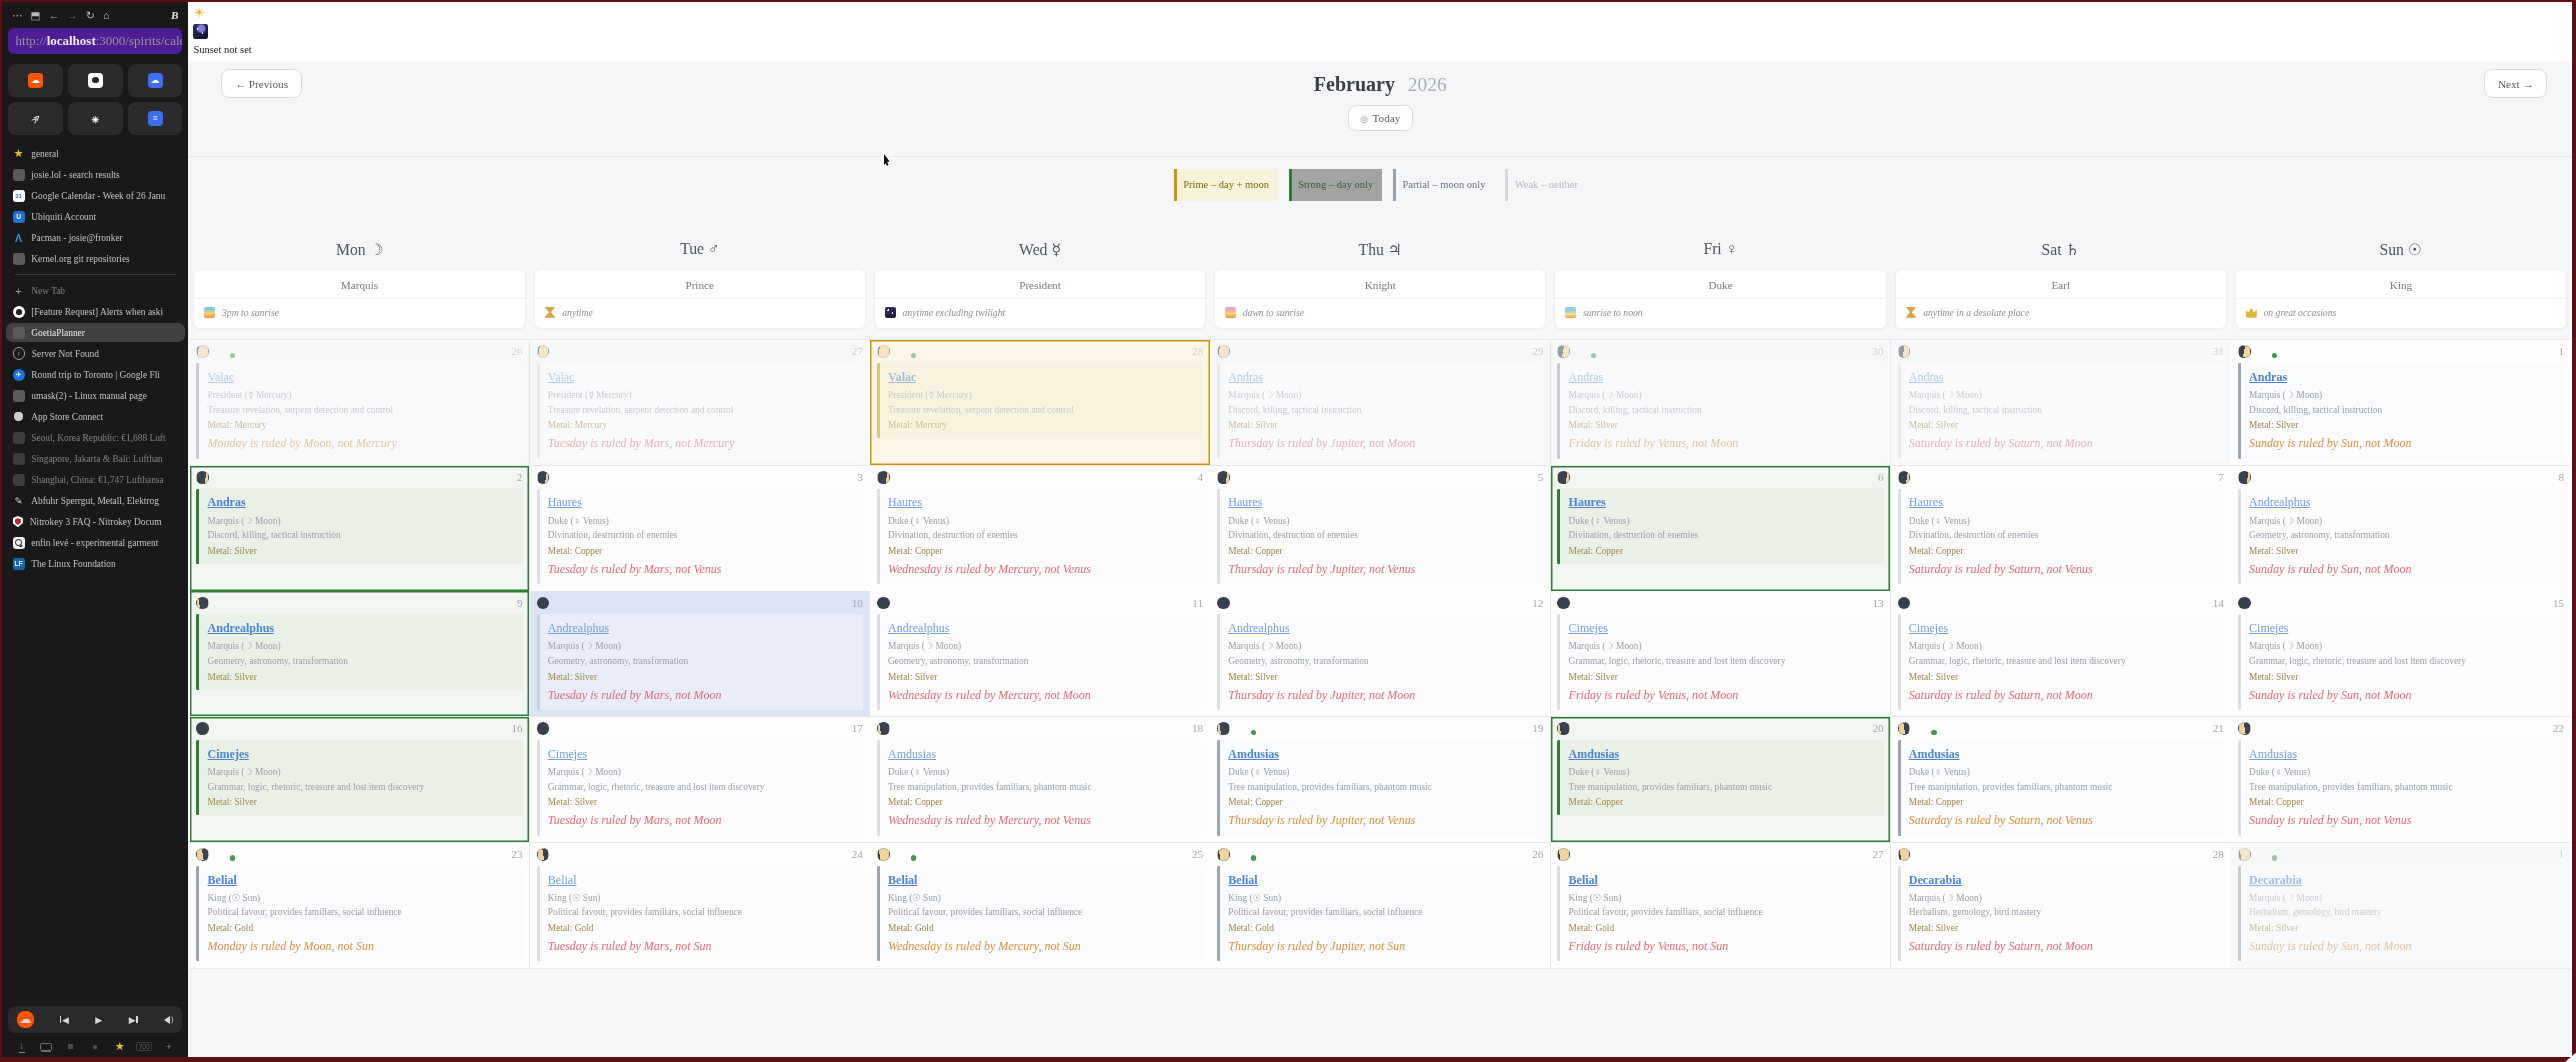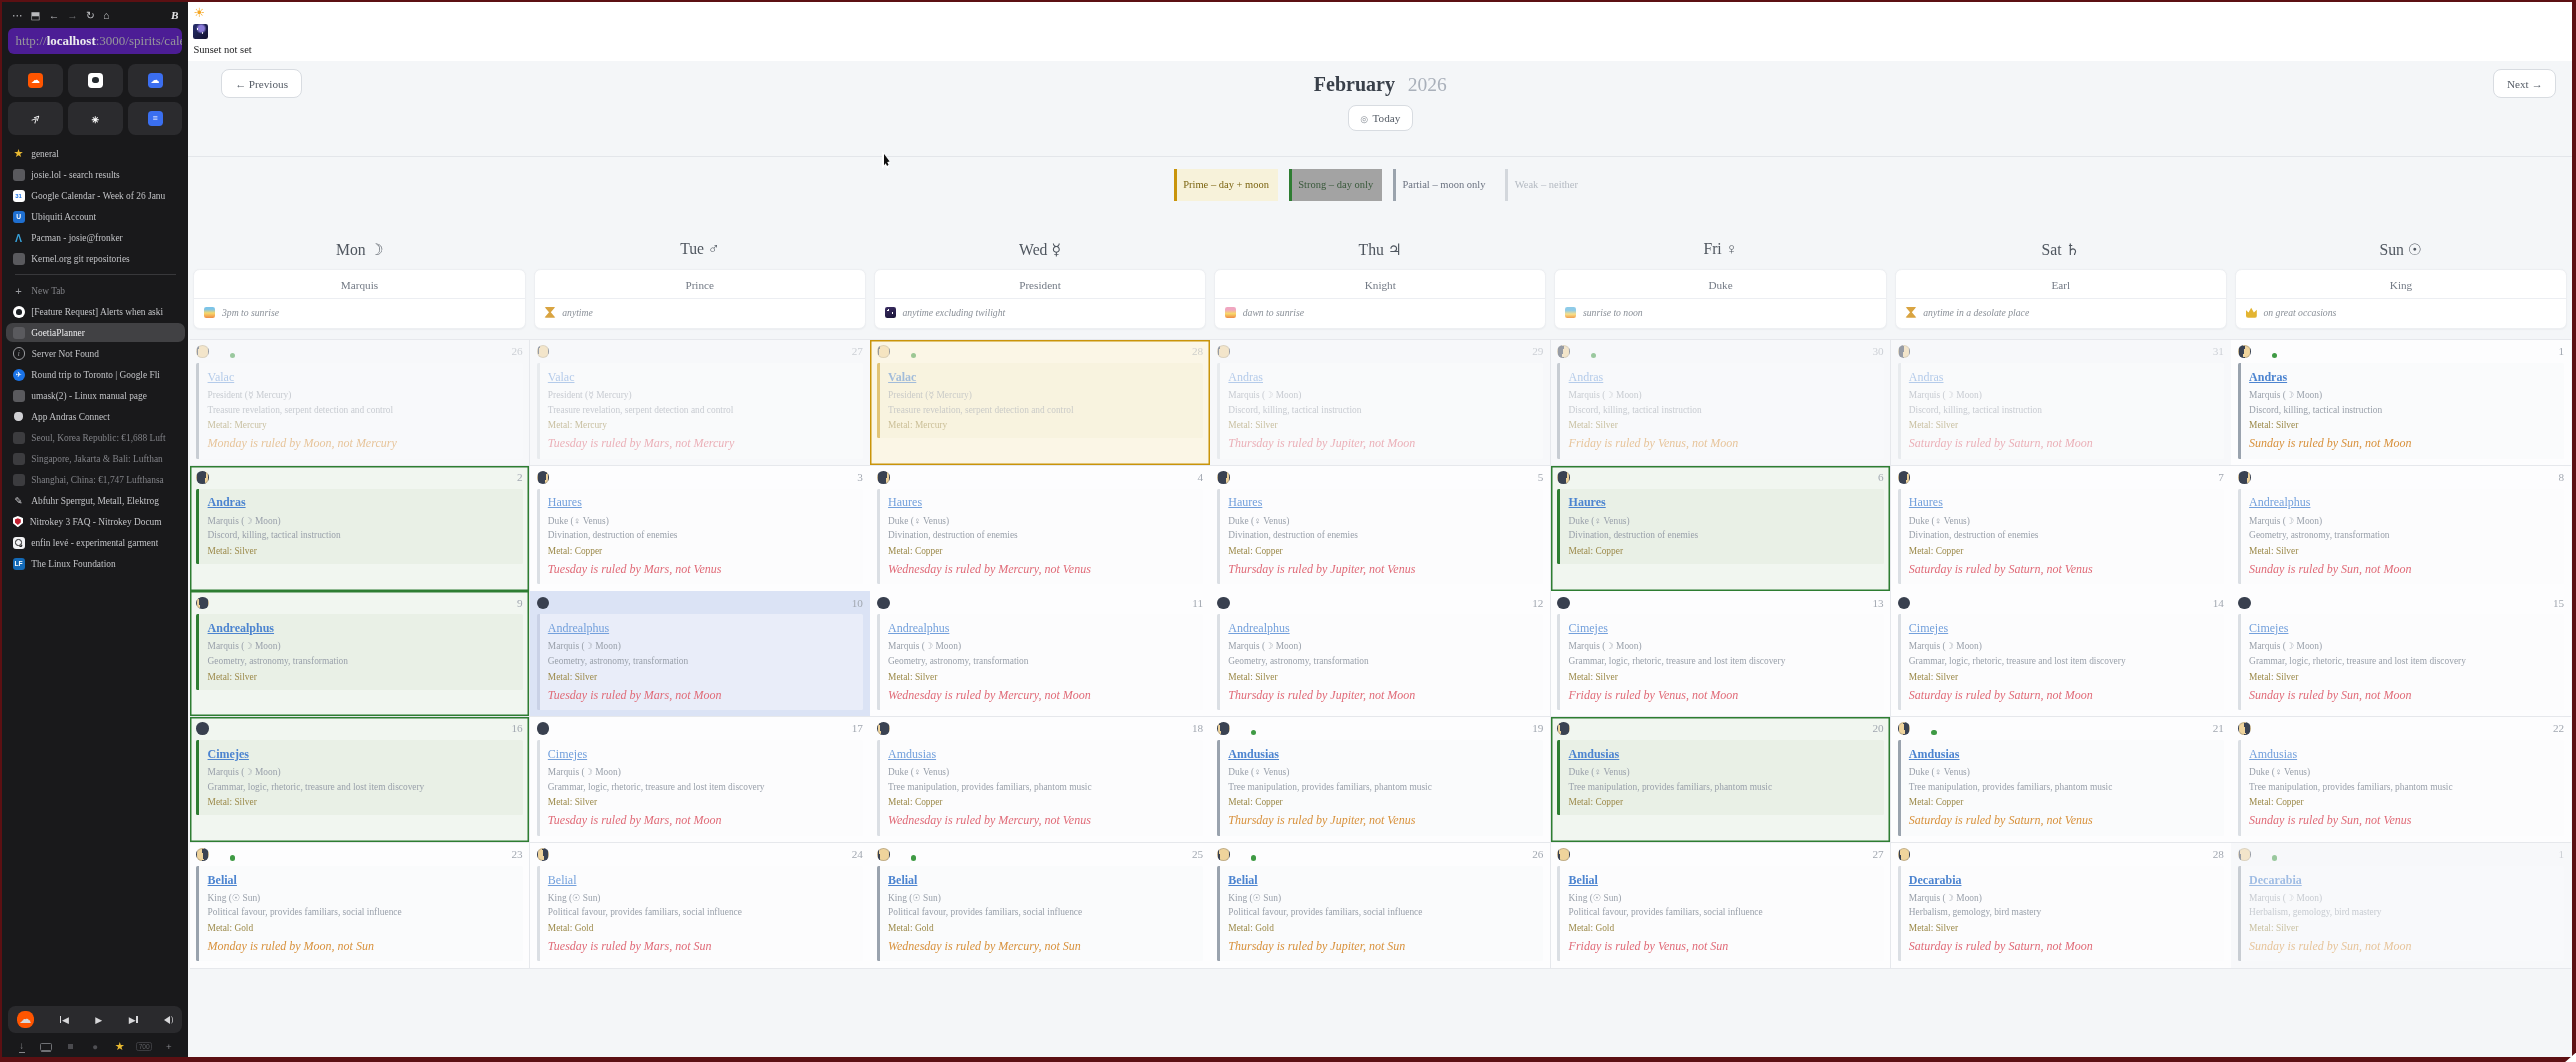--- a/index.html
+++ b/index.html
@@ -75,21 +75,21 @@
   .sun-ico{color:#f5a623;font-size:12.7px;line-height:1}
   .galaxy-ico{display:inline-block;width:15px;height:15px;border-radius:2.2px;margin:2.2px 0 0.7px;
     background:radial-gradient(circle at 30% 35%,rgba(255,255,255,.95) 0 6%,transparent 7%),
                radial-gradient(circle at 65% 60%,rgba(255,255,255,.8) 0 5%,transparent 6%),
                radial-gradient(circle at 55% 30%,#8a7bd8 0 22%,transparent 40%),
                linear-gradient(135deg,#27306e,#13102e)}
   .calpanel{flex:1;background:#f4f6f8;position:relative;font-family:"Liberation Serif",serif}
   .cal-head{position:relative;padding-top:8.2px;height:75px}
   .btn{background:#fff;border:0.7px solid #d8dce1;border-radius:8px;padding:7.5px 12.7px;font-size:11.2px;color:#555c66;display:inline-block}
   .btn-prev{position:absolute;left:33px;top:8.2px}
-  .btn-next{position:absolute;right:16px;top:8.2px}
+  .btn-next{position:absolute;right:25px;top:8.2px}
   .title{ text-align:center;margin-top:3.7px}
   .title .mon{font-size:20px;color:#39404a;font-weight:600}
   .title .yr{font-size:19.5px;color:#a9b0ba;margin-left:9.7px}
   .todaywrap{text-align:center;margin-top:9px}
   .btn-today{padding:6px 11.2px}
   .btn-today .tgt{font-size:9px;color:#8a9098;margin-right:4.5px}
   .head-divider{height:0.7px;background:#e3e6ea;margin-top:11.2px}
   .legend{display:flex;justify-content:center;gap:10.5px;margin-top:12.7px}
   .leg{display:flex;align-items:center;font-size:10.5px;padding:0;border-left:3px solid;height:32px}
   .leg span{padding:3px 9px 3px 6.7px}
@@ -234,21 +234,21 @@
         <div class="tab">
           <span class="fav fav-flights">✈</span>
           <span class="lbl">Round trip to Toronto | Google Fli</span>
         </div>
         <div class="tab">
           <span class="fav fav-gray"></span>
           <span class="lbl">umask(2) - Linux manual page</span>
         </div>
         <div class="tab">
           <span class="fav fav-apple"></span>
-          <span class="lbl">App Andras Connect</span>
+          <span class="lbl">App Store Connect</span>
         </div>
         <div class="tab dim">
           <span class="fav fav-dimgray"></span>
           <span class="lbl">Seoul, Korea Republic: €1,688 Luft</span>
         </div>
         <div class="tab dim">
           <span class="fav fav-dimgray"></span>
           <span class="lbl">Singapore, Jakarta &amp; Bali: Lufthan</span>
         </div>
         <div class="tab dim">

